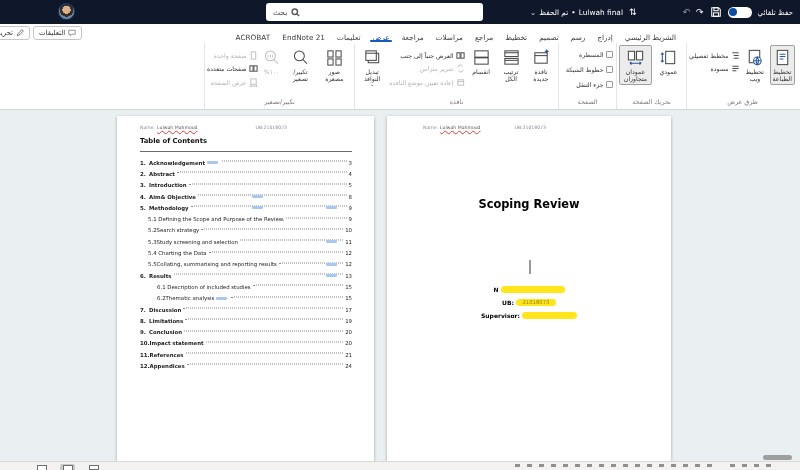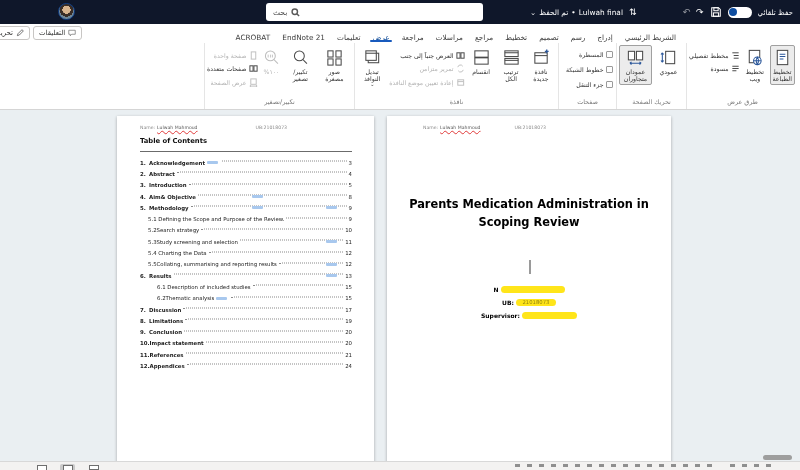--- a/index.html
+++ b/index.html
@@ -262,21 +262,21 @@
           </div>
         <div class="sm">
             <span class="cbx"></span>
             <span>خطوط الشبكة</span>
           </div>
         <div class="sm">
             <span class="cbx"></span>
             <span>جزء التنقل</span>
           </div>
       </div>
-      <div class="grp-l">صفحات</div>
+      <div class="grp-l">الصفحة</div>
     </div>
 
     <div class="grp" style="width:204px">
       <div class="grp-c">
         <div class="bb">
           <svg class="ic20" viewBox="0 0 20 20">
               <rect x="3" y="5" width="13" height="11" fill="#fff"></rect>
               <path d="M3 8h13"></path>
               <path d="M15.5 1.5v4M13.5 3.5h4" stroke="#2b579a" stroke-width="1.4"></path>
             </svg>
@@ -526,21 +526,20 @@
       <div class="pg-num">2</div>
     </div>
 
     <div class="page pg-right">
       <div class="pg-header">
         <span>Name:</span>
         <span class="hname">Lulwah Mahmoud</span>
         <span class="hub">UB:21018073</span>
       </div>
       <div class="doc-title">
-        <div>Parents Medication Administration in</div>
         <div>Scoping Review</div>
       </div>
       <div class="cursor-bar"></div>
       <div class="fields">
         <div class="frow"><span>N</span><span class="redact r1"></span></div>
         <div class="frow"><span>UB:</span><span class="redact r2">21018073</span></div>
         <div class="frow"><span>Supervisor:</span><span class="redact r3"></span></div>
       </div>
     </div>
 

